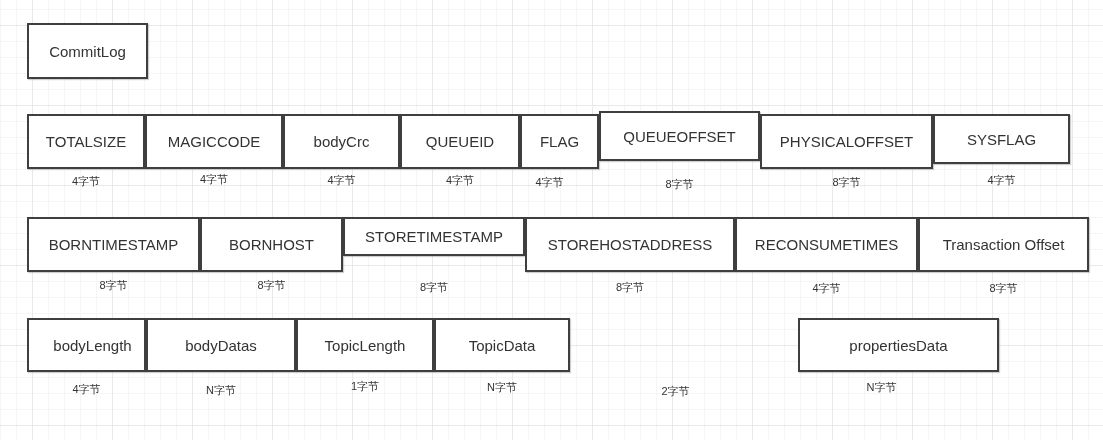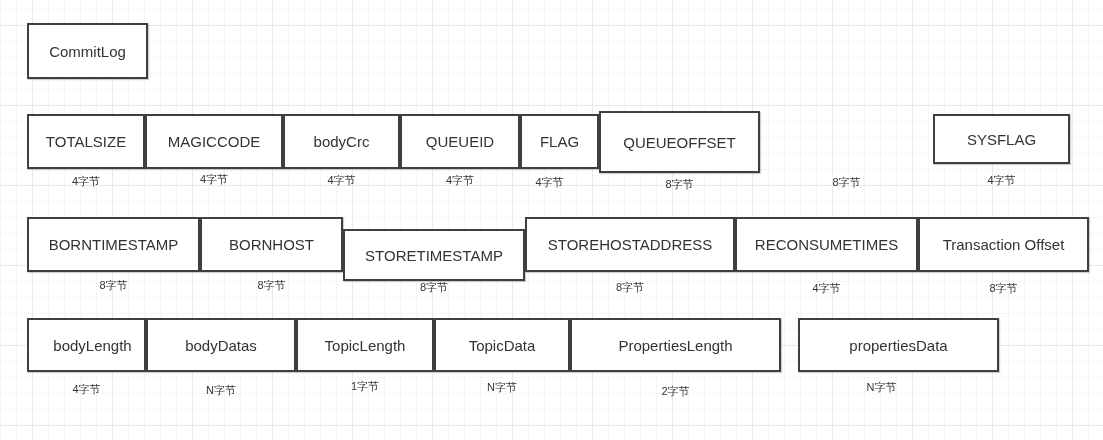--- a/index.html
+++ b/index.html
@@ -48,51 +48,51 @@
 
 <div class="canvas">
 
   <div class="box" style="left:27px; top:23px; width:121px; height:56px;">CommitLog</div>
 
   <div class="box" style="left:27px;  top:114px; width:118px; height:55px;">TOTALSIZE</div>
   <div class="box" style="left:145px; top:114px; width:138px; height:55px;">MAGICCODE</div>
   <div class="box" style="left:283px; top:114px; width:117px; height:55px;">bodyCrc</div>
   <div class="box" style="left:400px; top:114px; width:120px; height:55px;">QUEUEID</div>
   <div class="box" style="left:520px; top:114px; width:79px;  height:55px;">FLAG</div>
-  <div class="box" style="left:599px; top:111px; width:161px; height:62px;">QUEUEOFFSET</div>
+  <div class="box" style="left:599px; top:111px; width:161px; height:50px;">QUEUEOFFSET</div>
+  <div class="box" style="left:760px; top:114px; width:173px; height:55px;">PHYSICALOFFSET</div>
   <div class="box" style="left:933px; top:114px; width:137px; height:50px;">SYSFLAG</div>
 
   <div class="size" style="left:27px;  top:174px; width:118px;">4字节</div>
   <div class="size" style="left:145px; top:172px; width:138px;">4字节</div>
   <div class="size" style="left:283px; top:173px; width:117px;">4字节</div>
   <div class="size" style="left:400px; top:173px; width:120px;">4字节</div>
   <div class="size" style="left:510px; top:175px; width:79px;">4字节</div>
   <div class="size" style="left:599px; top:177px; width:161px;">8字节</div>
   <div class="size" style="left:760px; top:175px; width:173px;">8字节</div>
   <div class="size" style="left:933px; top:173px; width:137px;">4字节</div>
 
   <div class="box" style="left:27px;  top:217px; width:173px; height:55px;">BORNTIMESTAMP</div>
   <div class="box" style="left:200px; top:217px; width:143px; height:55px;">BORNHOST</div>
-  <div class="box" style="left:343px; top:229px; width:182px; height:52px;">STORETIMESTAMP</div>
+  <div class="box" style="left:343px; top:217px; width:182px; height:39px;">STORETIMESTAMP</div>
   <div class="box" style="left:525px; top:217px; width:210px; height:55px;">STOREHOSTADDRESS</div>
   <div class="box" style="left:735px; top:217px; width:183px; height:55px;">RECONSUMETIMES</div>
   <div class="box" style="left:918px; top:217px; width:171px; height:55px;">Transaction Offset</div>
 
   <div class="size" style="left:27px;  top:278px; width:173px;">8字节</div>
   <div class="size" style="left:200px; top:278px; width:143px;">8字节</div>
   <div class="size" style="left:343px; top:280px; width:182px;">8字节</div>
   <div class="size" style="left:525px; top:280px; width:210px;">8字节</div>
   <div class="size" style="left:735px; top:281px; width:183px;">4字节</div>
   <div class="size" style="left:918px; top:281px; width:171px;">8字节</div>
 
   <div class="box" style="left:27px;  top:318px; width:119px; height:54px;padding-left:12px;">bodyLength</div>
   <div class="box" style="left:146px; top:318px; width:150px; height:54px;">bodyDatas</div>
   <div class="box" style="left:296px; top:318px; width:138px; height:54px;">TopicLength</div>
   <div class="box" style="left:434px; top:318px; width:136px; height:54px;">TopicData</div>
-  <div class="box" style="left:570px; top:318px; width:211px; height:54px;">PropertiesLength</div>
   <div class="box" style="left:798px; top:318px; width:201px; height:54px;">propertiesData</div>
 
   <div class="size" style="left:27px;  top:382px; width:119px;">4字节</div>
   <div class="size" style="left:146px; top:383px; width:150px;">N字节</div>
   <div class="size" style="left:296px; top:379px; width:138px;">1字节</div>
   <div class="size" style="left:434px; top:380px; width:136px;">N字节</div>
   <div class="size" style="left:570px; top:384px; width:211px;">2字节</div>
   <div class="size" style="left:781px; top:380px; width:201px;">N字节</div>
 
 </div>

